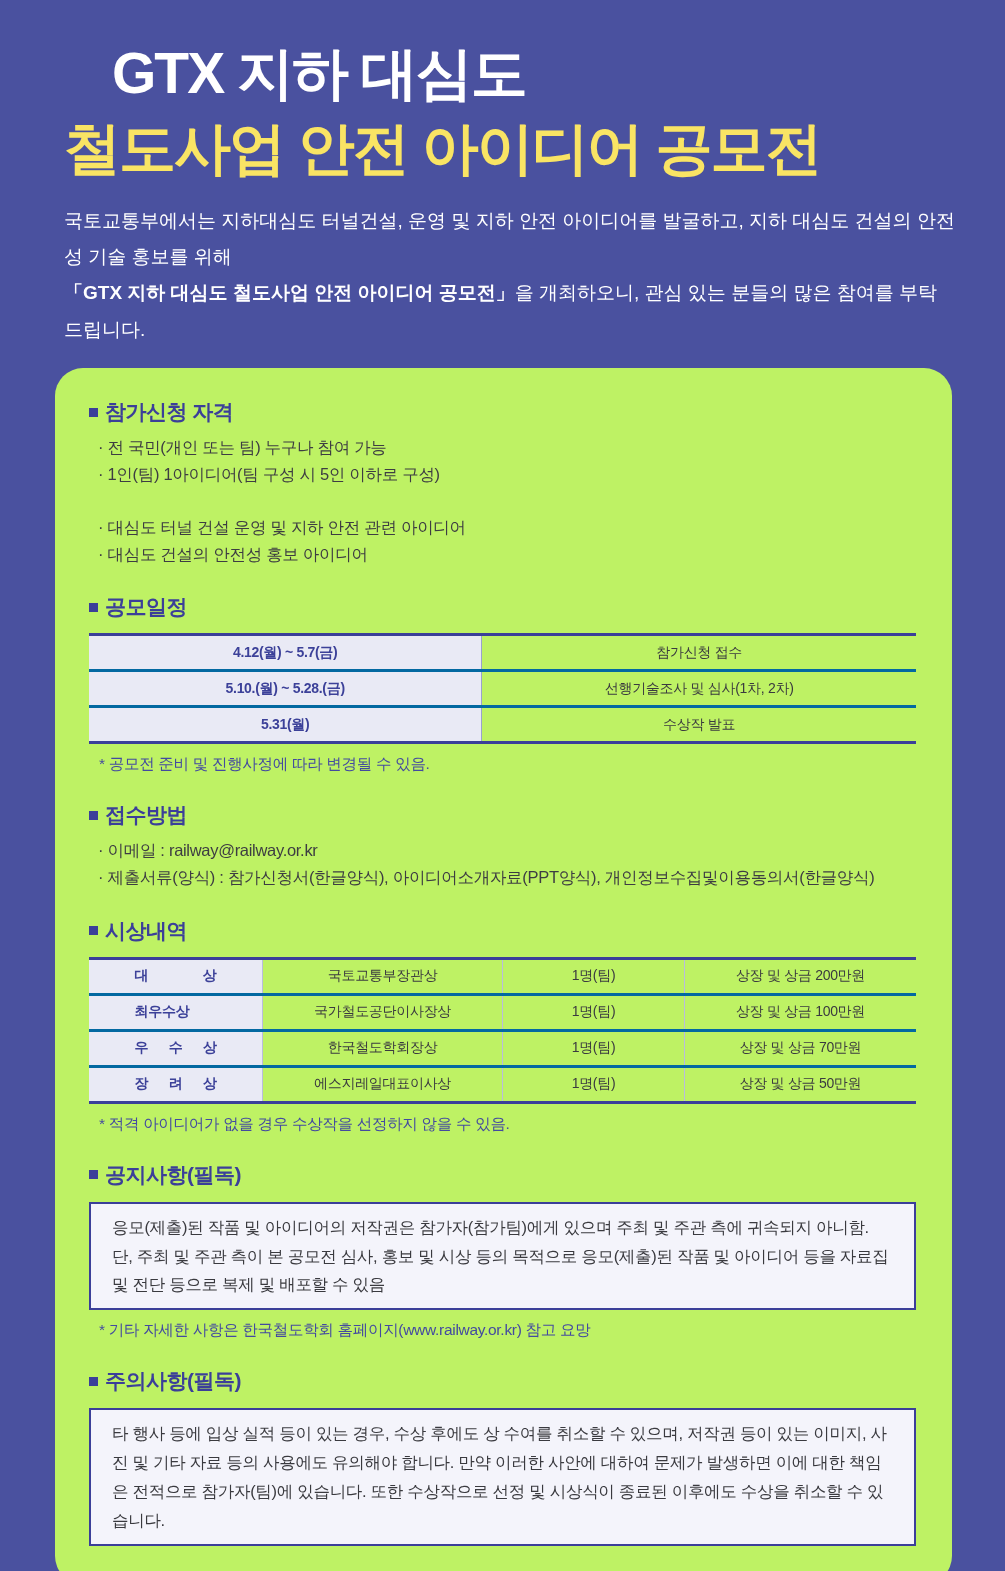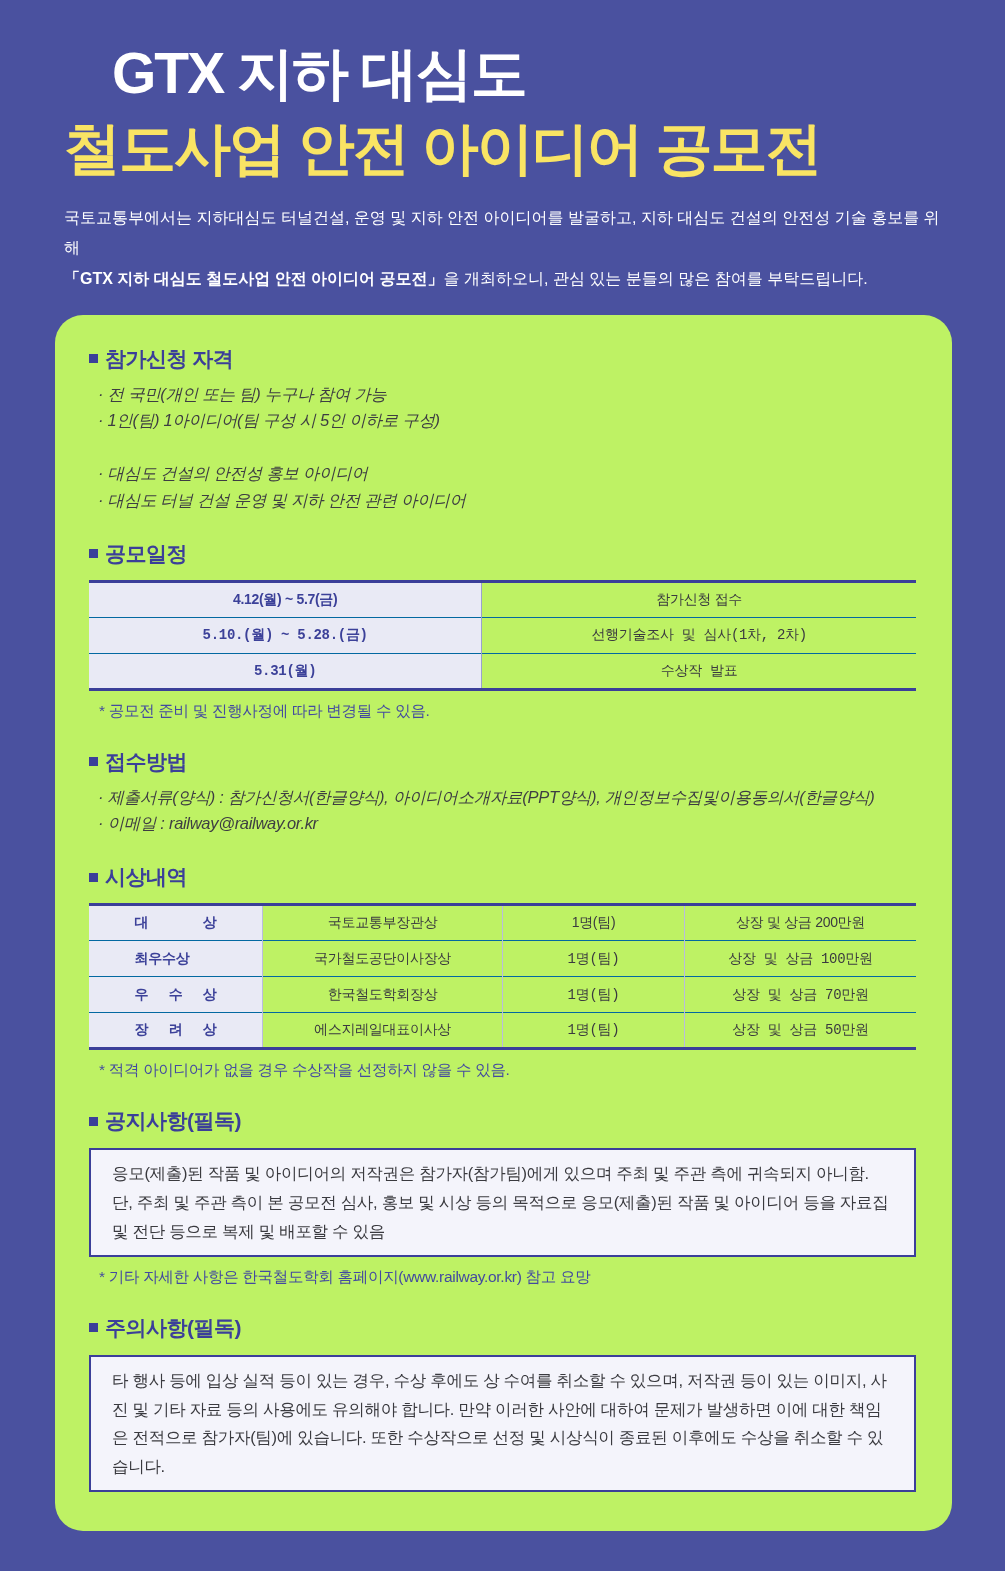--- a/index.html
+++ b/index.html
@@ -7,44 +7,44 @@
   body {
     background:#4a519f;
     font-family:"Liberation Sans","DejaVu Sans",sans-serif;
     color:#3a3a3f;
   }
   
   .header { padding:44px 50px 0 64px; }
   .title { font-size:57px; font-weight:900; line-height:1.04; letter-spacing:-2px; }
   .title-white { color:#ffffff;margin-left:48px; }
   .title-yellow { color:#f9e464; margin-top:16px; }
-  .desc { margin-top:24px; font-size:16px; line-height:1.92; color:#ffffff; font-weight:400; }
+  .desc { margin-top:24px; font-size:19px; line-height:1.92; color:#ffffff; font-weight:400; }
   .desc b { font-weight:800; }
   
   .card {
     width:897px; height:1216px;
     margin:20px 0 0 55px;
     background:#bef264;
     border-radius:28px;
     padding:30px 36px 0 34px;
   }
   .section { margin-top:26px; }
   .section:first-child { margin-top:0; }
   .sec-head { display:flex; align-items:center; gap:7px; }
   .sq { width:9px; height:9px; background:#3b3f99; flex:0 0 auto; }
   .sec-title { font-size:21px; font-weight:800; color:#3b3f99; letter-spacing:-0.5px; }
   .items { margin-top:8px; margin-left:9px; }
-  .item { font-size:16.5px; line-height:1.62; color:#3d3d42; letter-spacing:-0.3px; white-space:pre-wrap;font-style:italic; }
+  .item { font-size:16.5px; line-height:1.62; color:#3d3d42; letter-spacing:-0.3px; white-space:pre-wrap; }
   .note { margin-top:10px; margin-left:10px; font-size:15.5px; color:#434aa0; letter-spacing:-0.3px; }
   
   table { width:100%; border-collapse:collapse; margin-top:12px;
           border-top:3px solid #3b3f99; border-bottom:3px solid #3b3f99; }
   td { height:36px; text-align:center; vertical-align:middle;
        font-size:14px; letter-spacing:-0.3px; }
-  tr + tr td { border-top:1px solid #0369a1;font-family:Liberation Mono, monospace; }
+  tr + tr td { border-top:3px solid #0369a1; }
   td.key { background:#e9eaf5; color:#3c4199; font-weight:700; border-right:1px solid #9aa0ce; }
   .sched td.key { width:47.5%; }
   .awards td { border-right:1px solid #b9bcde; }
   .awards td:last-child { border-right:none; }
   .awards td:nth-child(1) { width:21%;margin-left:24px; }
   .awards td:nth-child(2) { width:29%; }
   .awards td:nth-child(3) { width:22%; }
   .awards td:nth-child(4) { width:28%; }
   .rank { display:inline-block; width:82px; text-align:justify; text-align-last:justify; white-space:normal; }
   
@@ -79,22 +79,22 @@
       <span class="sec-title">참가신청 자격</span>
     </div>
     <div class="items">
       <div class="item">· 전 국민(개인 또는 팀) 누구나 참여 가능</div>
       <div class="item">· 1인(팀) 1아이디어(팀 구성 시 5인 이하로 구성)</div>
     </div>
   </div>
 
   <div class="section">
     <div class="items">
+      <div class="item">· 대심도 터널 건설 운영 및 지하 안전 관련 아이디어</div>
       <div class="item">· 대심도 건설의 안전성 홍보 아이디어</div>
-      <div class="item">· 대심도 터널 건설 운영 및 지하 안전 관련 아이디어</div>
     </div>
   </div>
 
   <div class="section">
     <div class="sec-head">
       <span class="sq"></span>
       <span class="sec-title">공모일정</span>
     </div>
     <table class="sched">
       <tbody>
@@ -114,22 +114,22 @@
       </table>
     <div class="note">* 공모전 준비 및 진행사정에 따라 변경될 수 있음.</div>
   </div>
 
   <div class="section">
     <div class="sec-head">
       <span class="sq"></span>
       <span class="sec-title">접수방법</span>
     </div>
     <div class="items">
+      <div class="item">· 이메일 : railway@railway.or.kr</div>
       <div class="item">· 제출서류(양식) : 참가신청서(한글양식), 아이디어소개자료(PPT양식), 개인정보수집및이용동의서(한글양식)</div>
-      <div class="item">· 이메일 : railway@railway.or.kr</div>
     </div>
   </div>
 
   <div class="section">
     <div class="sec-head">
       <span class="sq"></span>
       <span class="sec-title">시상내역</span>
     </div>
     <table class="awards">
       <tbody>

